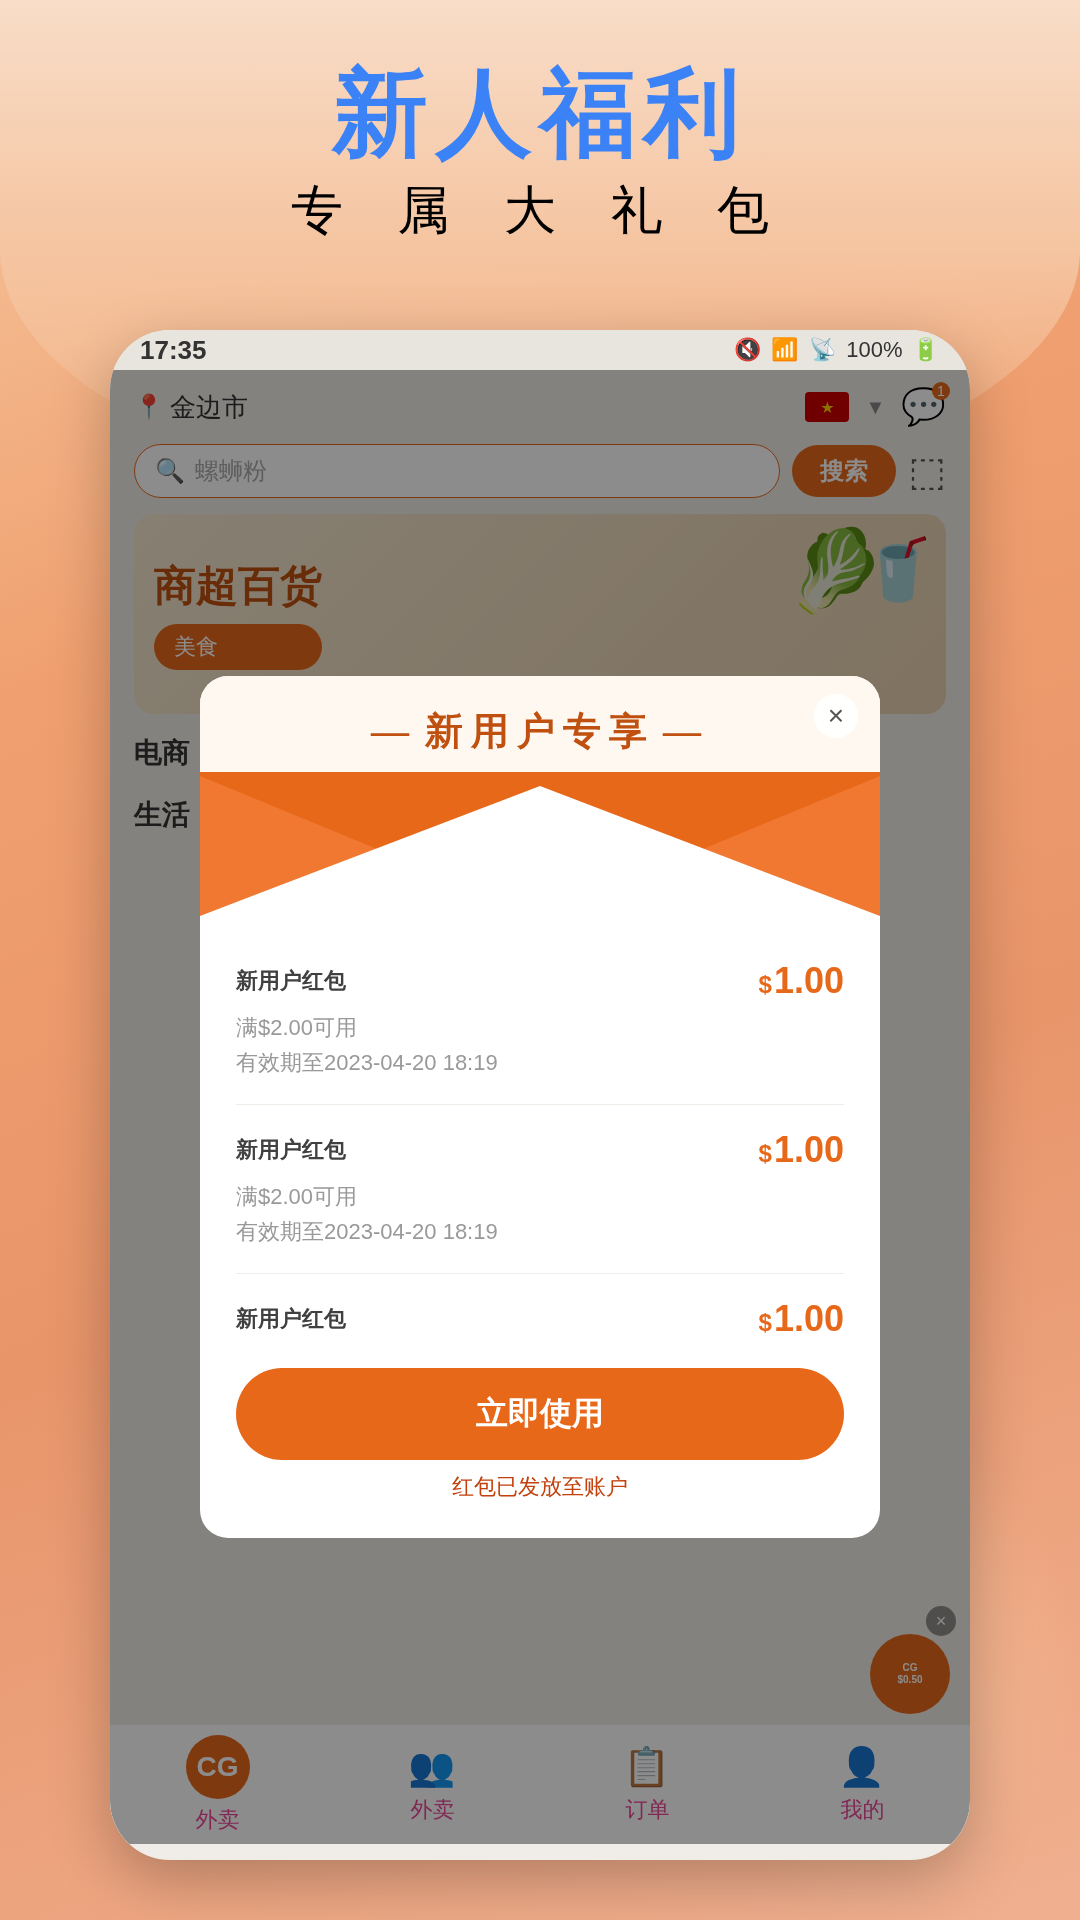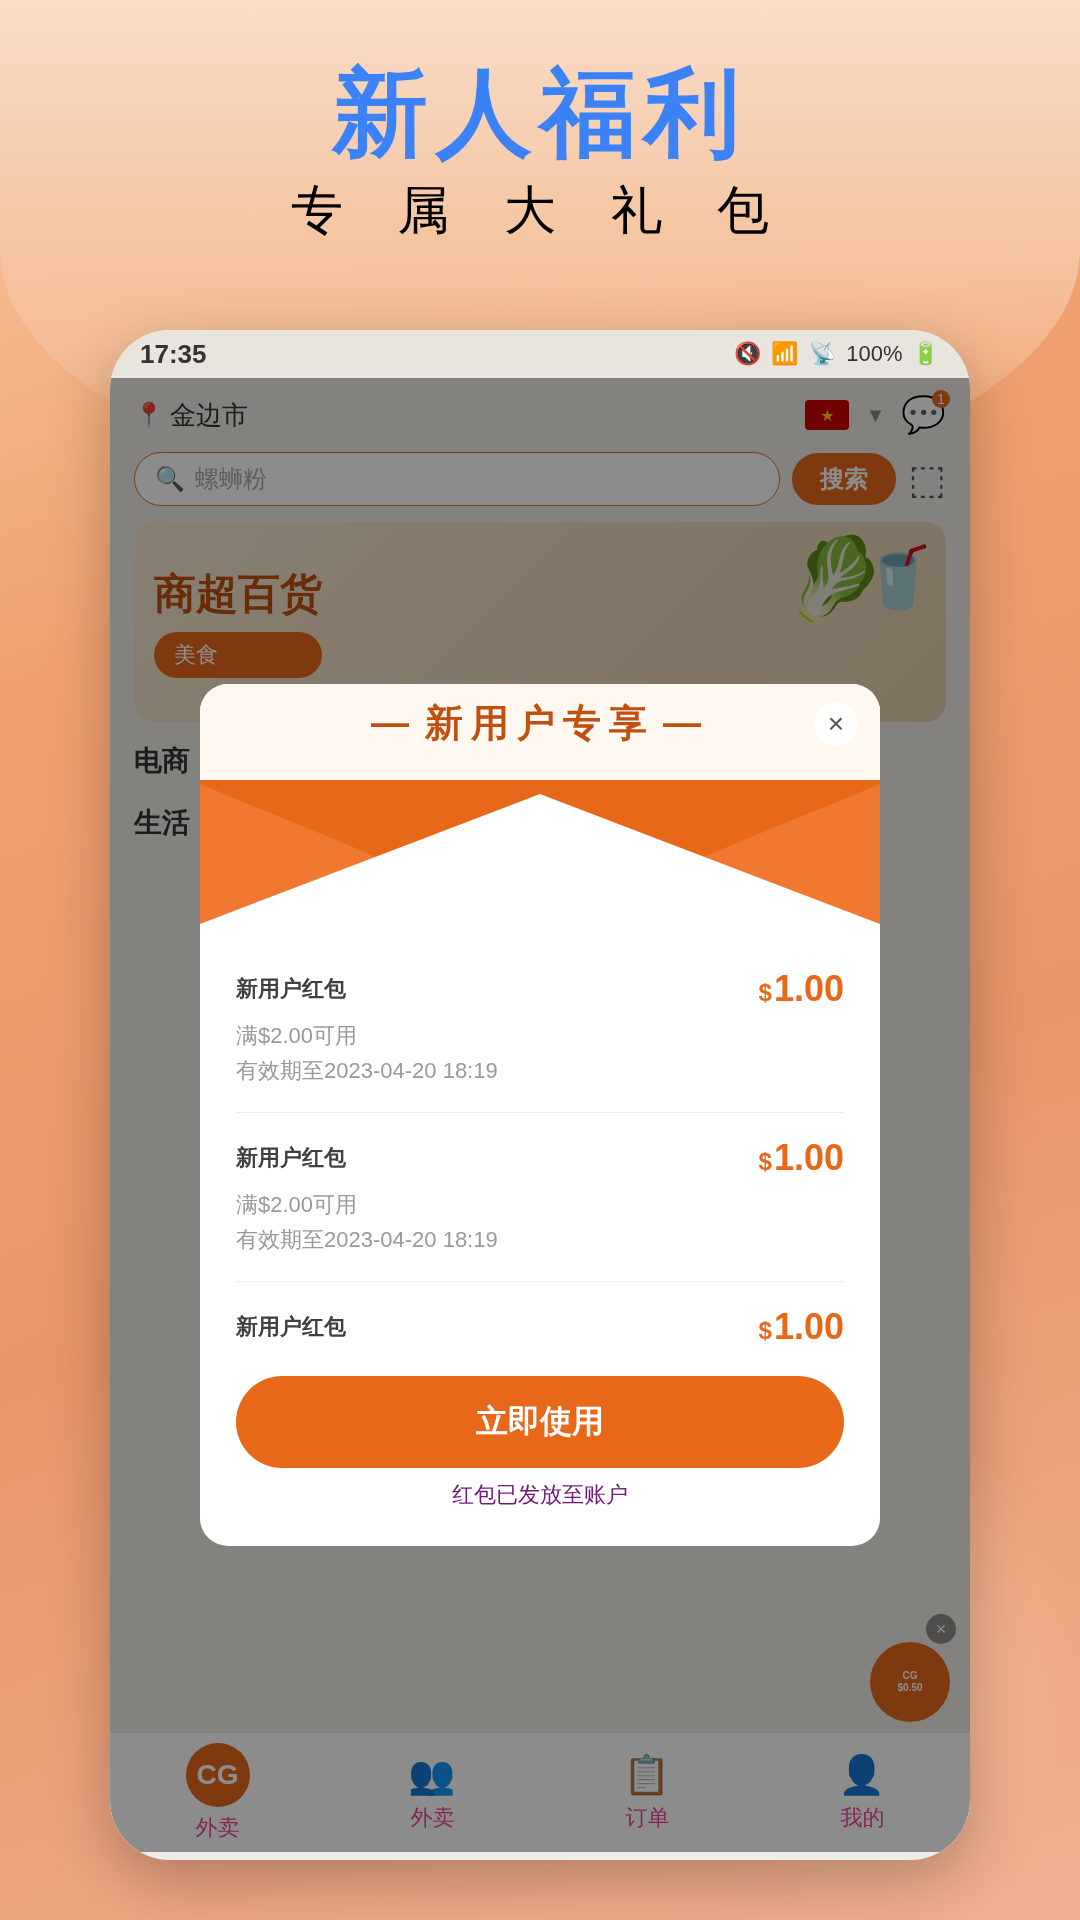--- a/index.html
+++ b/index.html
@@ -61,21 +61,21 @@
       bottom: 60px;
       background: #f0ede8;
       border-radius: 60px;
       overflow: hidden;
       box-shadow: 0 20px 60px rgba(0,0,0,0.25);
     }
 
     
     .status-bar {
       background: #e8e4de;
-      height: 48px;
+      height: 40px;
       display: flex;
       align-items: center;
       justify-content: space-between;
       padding: 0 30px;
     }
     .status-time {
       font-size: 26px;
       font-weight: 600;
       color: #333;
     }
@@ -301,21 +301,22 @@
     }
 
     
     .modal-header {
       background: linear-gradient(180deg, #fff8f0 0%, #fff8f0 40%, #e8681a 40%, #e8681a 100%);
       height: 240px;
       position: relative;
       display: flex;
       align-items: flex-start;
       justify-content: center;
-      padding-top: 14px;
+      padding-top: 30px;
+      font-family: Liberation Serif, serif;
     }
     .modal-header-text {
       font-size: 38px;
       font-weight: 700;
       color: #c05010;
       letter-spacing: 8px;
       z-index: 5;
       position: relative;
     }
     .modal-header-text::before,
@@ -434,21 +435,21 @@
       width: 100%;
       padding: 24px;
       font-size: 32px;
       font-weight: 700;
       margin: 20px 0 12px;
       cursor: pointer;
     }
     .use-hint {
       text-align: center;
       font-size: 22px;
-      color: #701a75;
+      color: #c2410c;
       padding-bottom: 16px;
     }
 
     
     .services-row {
       display: flex;
       padding: 20px 0;
       gap: 0;
       overflow: hidden;
     }

